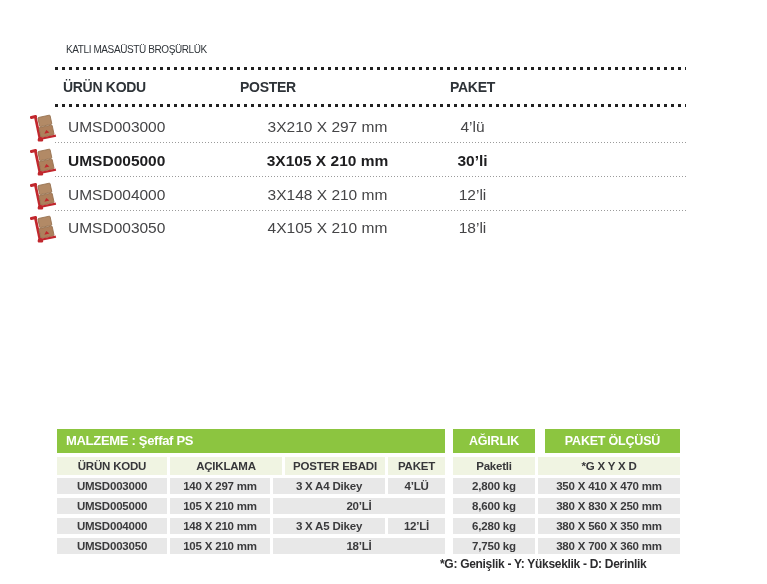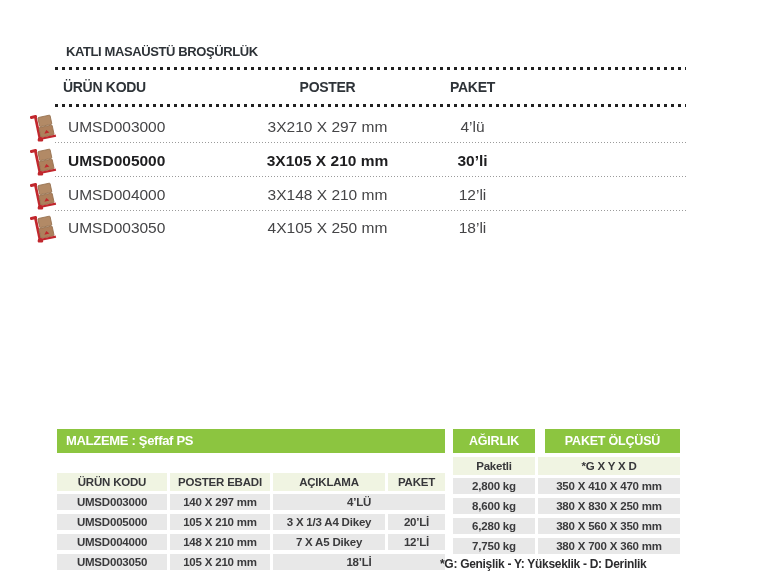--- a/index.html
+++ b/index.html
@@ -2,35 +2,35 @@
 <html><head>
 <meta charset="utf-8">
 <style>
   html,body{margin:0;padding:0;background:#fff;}
   #canvas{
     position:relative;width:767px;height:584px;background:#ffffff;overflow:hidden;
     font-family:"Liberation Sans", sans-serif;
   }
   
   .page-title{
-    position:absolute;left:66px;top:44px;font-size:13px;font-weight:bold;
+    position:absolute;left:66px;top:44px;font-size:10px;font-weight:normal;
     color:#2e3338;letter-spacing:-0.4px;
   }
   .hline{
     position:absolute;left:55px;width:631px;height:3px;
     background:repeating-linear-gradient(90deg,#202020 0 3px,transparent 3px 7px);
   }
   .hline1{top:67px;}
   .hline2{top:104px;}
   .thead-row{position:absolute;left:0;top:79px;width:767px;height:20px;}
   .th{
     position:absolute;font-size:14px;font-weight:bold;color:#2e3338;letter-spacing:-0.3px;
   }
   .th-code{left:63px;}
-  .th-poster{left:240px;width:175px;text-align:center;}
+  .th-poster{left:240px;width:175px;}
   .th-paket{left:430px;width:85px;text-align:center;}
   .mrow{position:absolute;left:0;width:767px;height:33px;}
   .mrow .fsep{
     position:absolute;left:55px;bottom:0;width:631px;height:1px;
     background:repeating-linear-gradient(90deg,#9b9b9b 0 1px,transparent 1px 3px);
   }
   .mrow-1{top:110px;}
   .mrow-2{top:144px;}
   .mrow-3{top:178px;}
   .mrow-4{top:211px;}
@@ -40,21 +40,21 @@
   .c-paket{left:430px;width:85px;text-align:center;}
   .mrow.bold .cell-txt{font-weight:bold;color:#1e1e20;}
   .truck{position:absolute;left:30px;top:50%;transform:translateY(-50%);width:27px;height:29px;}
   
   .btable{position:absolute;top:429px;}
   .tableL{left:57px;width:388px;}
   .tableR{left:453px;width:227px;}
   .greenbar{
     height:24px;background:#8CC540;color:#ffffff;font-weight:bold;font-size:13px;
     line-height:24px;padding-left:9px;letter-spacing:-0.3px;box-sizing:border-box;
-    margin-bottom:20px;
+    margin-bottom:4px;
   }
   .greenbar-row{display:flex;gap:10px;margin-bottom:4px;}
   .greenbar-cell{
     height:24px;background:#8CC540;color:#ffffff;font-weight:bold;font-size:12.5px;
     line-height:24px;text-align:center;letter-spacing:-0.2px;
   }
   .brow{display:flex;gap:3px;margin-bottom:4px;}
   .brow:last-child{margin-bottom:0;}
   .bcell{
     height:16px;line-height:16px;background:#E8E8E8;text-align:center;
@@ -152,47 +152,47 @@
         <rect x="2" y="1" width="7" height="3" rx="1.5" fill="#c1272d"></rect>
         <rect x="6" y="2" width="2.6" height="22" fill="#c1272d"></rect>
         <rect x="9.5" y="4" width="12" height="9" rx="0.8" fill="#b28a66" stroke="#96714f" stroke-width="0.8"></rect>
         <rect x="8.5" y="13.8" width="13" height="9.5" rx="0.8" fill="#ad805c" stroke="#96714f" stroke-width="0.8"></rect>
         <path d="M12.5 20.5 l2.5 -3 l2.5 3 z" fill="#c1272d"></path>
         <rect x="6" y="23.5" width="17" height="2.2" fill="#c1272d"></rect>
         <circle cx="7.5" cy="25.5" r="2.6" fill="#c1272d"></circle>
       </g>
     </svg>
     <div class="cell-txt c-code">UMSD003050</div>
-    <div class="cell-txt c-poster">4X105 X 250 mm</div>
+    <div class="cell-txt c-poster">4X105 X 210 mm</div>
     <div class="cell-txt c-paket">18’li</div>
   </div>
 
   <div class="btable tableL">
     <div class="greenbar">MALZEME : Şeffaf PS</div>
     <div class="brow sub">
       <div class="bcell w1">ÜRÜN KODU</div>
+      <div class="bcell w3">AÇIKLAMA</div>
       <div class="bcell w2">POSTER EBADI</div>
-      <div class="bcell w3">AÇIKLAMA</div>
       <div class="bcell w4">PAKET</div>
     </div>
     <div class="brow">
       <div class="bcell w1">UMSD003000</div>
       <div class="bcell w2">140 X 297 mm</div>
+      <div class="bcell w3">3 X A4 Dikey</div>
       <div class="bcell w4">4’LÜ</div>
     </div>
     <div class="brow">
       <div class="bcell w1">UMSD005000</div>
       <div class="bcell w2">105 X 210 mm</div>
-      <div class="bcell w3">3 X 1/3 A4 Dikey</div>
       <div class="bcell w4">20’Lİ</div>
     </div>
     <div class="brow">
       <div class="bcell w1">UMSD004000</div>
       <div class="bcell w2">148 X 210 mm</div>
-      <div class="bcell w3">7 X A5 Dikey</div>
+      <div class="bcell w3">3 X A5 Dikey</div>
       <div class="bcell w4">12’Lİ</div>
     </div>
     <div class="brow">
       <div class="bcell w1">UMSD003050</div>
       <div class="bcell w2">105 X 210 mm</div>
       <div class="bcell w4">18’Lİ</div>
     </div>
   </div>
 
   <div class="btable tableR">

